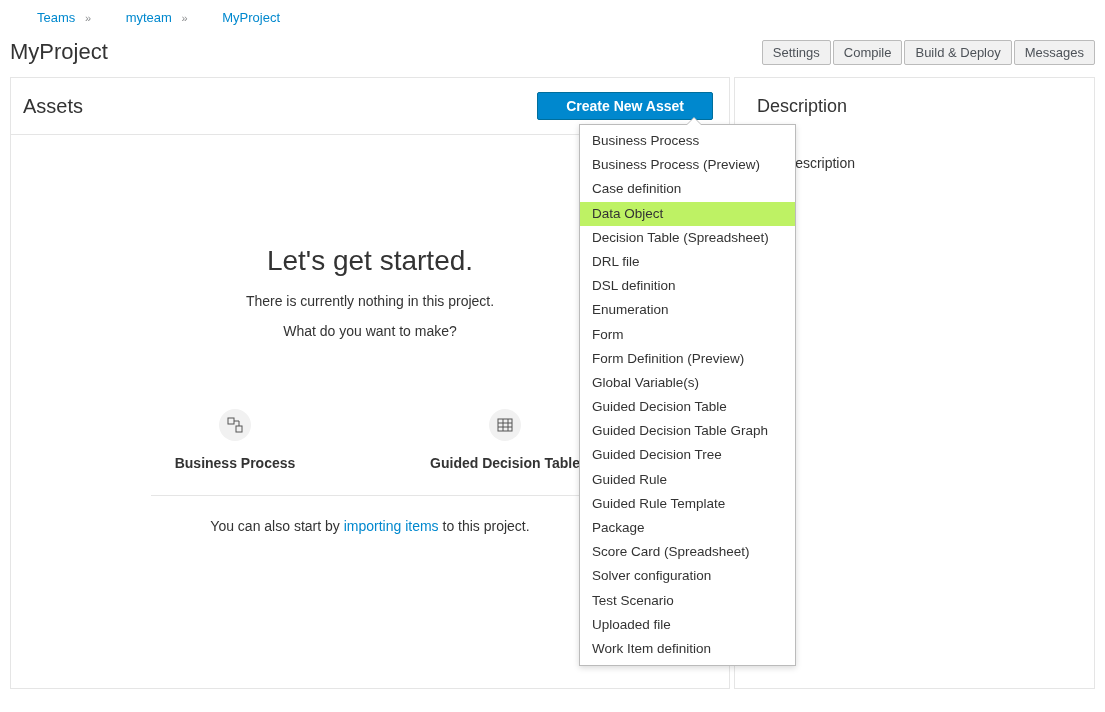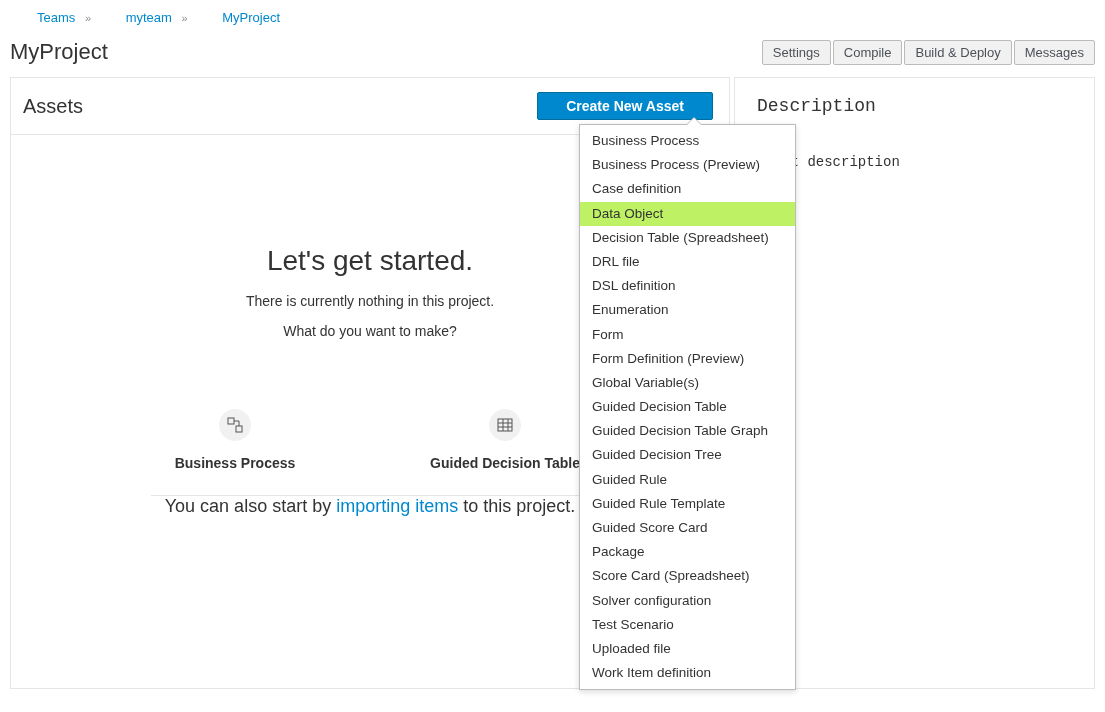--- a/index.html
+++ b/index.html
@@ -62,21 +62,20 @@
   }
   .left-panel {
     width: 720px;
     min-height: 612px;
     position: relative;
   }
   .right-panel {
     flex: 1;
     padding: 18px 22px 18px 22px;
     min-height: 120px;
-    font-family: Liberation Mono, monospace;
   }
   .assets-header {
     display: flex;
     justify-content: space-between;
     align-items: center;
     padding: 14px 16px 14px 12px;
     border-bottom: 1px solid #e5e5e5;
   }
   .assets-title {
     font-size: 20px;
@@ -148,21 +147,22 @@
     text-decoration: none;
     font-size: 14px;
     cursor: pointer;
   }
   .divider {
     border-top: 1px solid #e5e5e5;
     margin: 24px 100px 0 100px;
   }
   .import-line {
     text-align: center;
-    font-size: 18px;
+    margin-top: 22px;
+    font-size: 14px;
   }
   .import-line a {
     color: #0088ce;
     text-decoration: none;
     cursor: pointer;
   }
   .desc-title {
     font-size: 18px;
     font-weight: 400;
     margin-bottom: 38px;
@@ -250,21 +250,20 @@
         <div class="dropdown-item">DSL definition</div>
         <div class="dropdown-item">Enumeration</div>
         <div class="dropdown-item">Form</div>
         <div class="dropdown-item">Form Definition (Preview)</div>
         <div class="dropdown-item">Global Variable(s)</div>
         <div class="dropdown-item">Guided Decision Table</div>
         <div class="dropdown-item">Guided Decision Table Graph</div>
         <div class="dropdown-item">Guided Decision Tree</div>
         <div class="dropdown-item">Guided Rule</div>
         <div class="dropdown-item">Guided Rule Template</div>
-        <div class="dropdown-item">Guided Score Card</div>
         <div class="dropdown-item">Package</div>
         <div class="dropdown-item">Score Card (Spreadsheet)</div>
         <div class="dropdown-item">Solver configuration</div>
         <div class="dropdown-item">Test Scenario</div>
         <div class="dropdown-item">Uploaded file</div>
         <div class="dropdown-item">Work Item definition</div>
       </div>
 
     <div class="empty-state">
       <div class="empty-title">Let's get started.</div>

